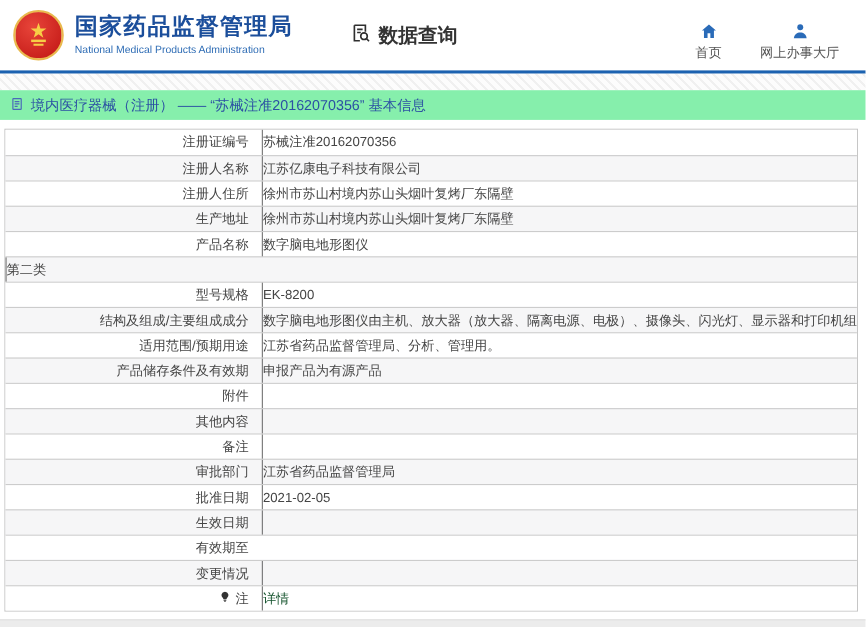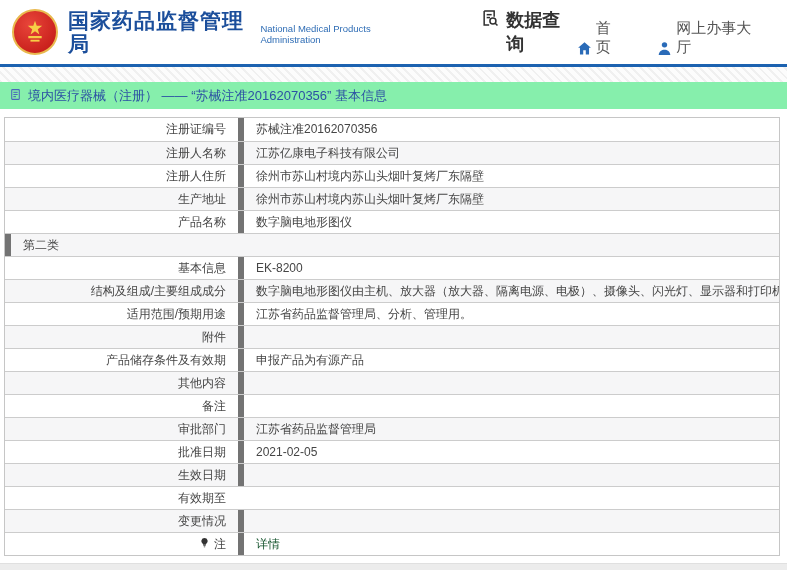--- a/index.html
+++ b/index.html
@@ -22,34 +22,34 @@
     background: #fff;
   }
   .brand { display: flex; align-items: center; gap: 10px; }
   .emblem {
     width: 46px; height: 46px; border-radius: 50%;
     background: radial-gradient(circle at 38% 32%, #e8453a, #bf1412);
     border: 2px solid #e9b94e;
     display: flex; align-items: center; justify-content: center;
     flex: 0 0 auto;
   }
-  .brand-text { display: flex; flex-direction: row; align-items: center; }
+  .brand-text { display: flex; flex-direction: column; }
   .brand-zh { font-size: 21px; font-weight: bold; color: #1b4e9b; letter-spacing: 1px; line-height: 1.1; }
   .brand-en { font-size: 9.5px; color: #2f6db5; margin-top: 3px; }
 
   .data-query {
     display: flex; align-items: flex-start; gap: 6px;
     margin-left: 52px; color: #333; font-size: 18px; font-weight: 600;
     cursor: pointer;
   }
 
   .header-nav { margin-left: auto; display: flex; gap: 32px; padding-top: 12px; }
   .nav-item {
-    display: flex; align-items: flex-end; gap: 3px;
-    font-size: 15px; color: #555; cursor: pointer; min-width: 30px;
+    display: flex; flex-direction: column; align-items: center; gap: 3px;
+    font-size: 12px; color: #555; cursor: pointer; min-width: 30px;
   }
   .nav-item svg { display: block; }
 
   
   .hatch {
     height: 15px;
     background: repeating-linear-gradient(45deg, #f0f0f0 0 2px, #fcfcfc 2px 6px);
   }
 
   
@@ -78,22 +78,22 @@
   .rows .t-row:nth-child(even) { background: #f6f6f7; }
   .t-label {
     flex: 0 0 233px;
     display: flex; align-items: center; justify-content: flex-end; gap: 4px;
     padding-right: 12px;
     white-space: nowrap; overflow: hidden;
   }
   .t-value {
     flex: 1;
     display: flex; align-items: center;
-    padding-left: 12px;
-    border-left: 6px solid #737373;
+    padding-left: 0;
+    border-left: 1px solid #737373;
     white-space: nowrap; overflow: hidden;
   }
   .link { color: #14532d; text-decoration: none; cursor: pointer; }
 
   
   .footer {
     position: absolute; left: 0; right: 0; bottom: 0;
     height: 7px; background: #ececec; border-top: 1px solid #e0e0e0;
   }
 </style>
@@ -189,42 +189,42 @@
   <div class="t-row">
     <div class="t-label">产品名称</div>
     <div class="t-value">数字脑电地形图仪</div>
   </div>
 
   <div class="t-row">
     <div class="t-value">第二类</div>
   </div>
 
   <div class="t-row">
-    <div class="t-label">基本信息</div>
+    <div class="t-label">型号规格</div>
     <div class="t-value">EK-8200</div>
   </div>
 
   <div class="t-row">
     <div class="t-label">结构及组成/主要组成成分</div>
     <div class="t-value">数字脑电地形图仪由主机、放大器（放大器、隔离电源、电极）、摄像头、闪光灯、显示器和打印机组成。</div>
   </div>
 
   <div class="t-row">
     <div class="t-label">适用范围/预期用途</div>
     <div class="t-value">江苏省药品监督管理局、分析、管理用。</div>
   </div>
 
   <div class="t-row">
-    <div class="t-label">附件</div>
-    <div class="t-value"></div>
-  </div>
-
-  <div class="t-row">
     <div class="t-label">产品储存条件及有效期</div>
     <div class="t-value">申报产品为有源产品</div>
+  </div>
+
+  <div class="t-row">
+    <div class="t-label">附件</div>
+    <div class="t-value"></div>
   </div>
 
   <div class="t-row">
     <div class="t-label">其他内容</div>
     <div class="t-value"></div>
   </div>
 
   <div class="t-row">
     <div class="t-label">备注</div>
     <div class="t-value"></div>

